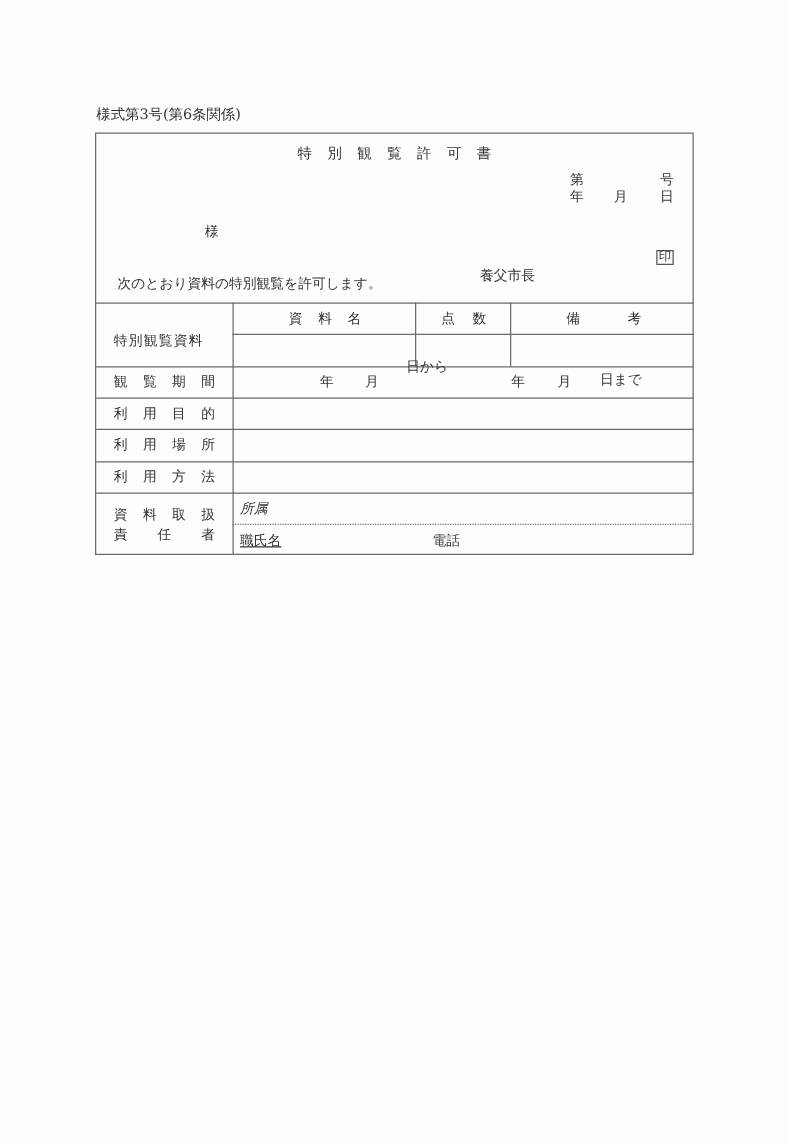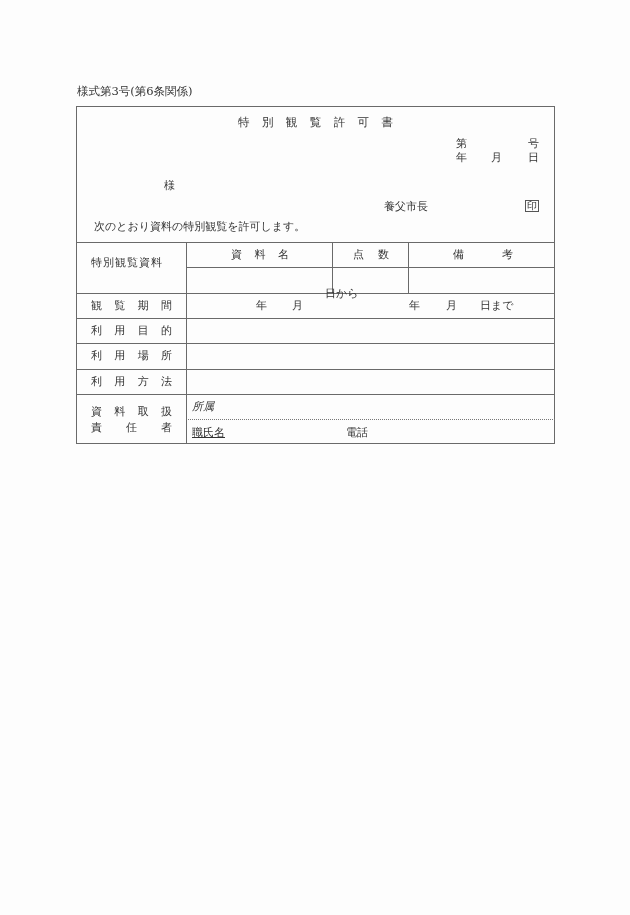--- a/index.html
+++ b/index.html
@@ -33,37 +33,37 @@
   <span>書</span>
 </div>
 
 <div class="abs" style="left:456px; top:138px;">第</div>
 <div class="abs" style="left:528px; top:138px;">号</div>
 <div class="abs" style="left:456px; top:152px;">年</div>
 <div class="abs" style="left:491px; top:152px;">月</div>
 <div class="abs" style="left:528px; top:152px;">日</div>
 
 <div class="abs" style="left:164px; top:180px;">様</div>
-<div class="abs" style="left:384px; top:201px;">養父市長</div>
+<div class="abs" style="left:384px; top:215px;">養父市長</div>
 <div class="abs stamp" style="left:525px; top:200px;">印</div>
 <div class="abs" style="left:94px; top:221px;">次のとおり資料の特別観覧を許可します。</div>
 
 <div class="hl" style="left:76px; top:242px; width:479px;"></div>
 <div class="hl" style="left:186px; top:267px; width:369px;"></div>
 <div class="hl" style="left:76px; top:293px; width:479px;"></div>
 <div class="hl" style="left:76px; top:318px; width:479px;"></div>
 <div class="hl" style="left:76px; top:343px; width:479px;"></div>
 <div class="hl" style="left:76px; top:369px; width:479px;"></div>
 <div class="hl" style="left:76px; top:394px; width:479px;"></div>
 <div class="dl" style="left:186px; top:419px; width:369px;"></div>
 <div class="vl" style="left:186px; top:242px; height:202px;"></div>
 <div class="vl" style="left:332px; top:242px; height:51px;"></div>
 <div class="vl" style="left:408px; top:242px; height:51px;"></div>
 
-<div class="abs" style="left:91px; top:257px; letter-spacing:1px;">特別観覧資料</div>
+<div class="abs" style="left:91px; top:267px; letter-spacing:1px;">特別観覧資料</div>
 <div class="abs celltext" style="left:231px; top:249px; width:58px;">
   <span>資</span>
   <span>料</span>
   <span>名</span>
 </div>
 <div class="abs celltext" style="left:353px; top:249px; width:36px;">
   <span>点</span>
   <span>数</span>
 </div>
 <div class="abs celltext" style="left:453px; top:249px; width:60px;">
@@ -78,21 +78,21 @@
   <span>観</span>
   <span>覧</span>
   <span>期</span>
   <span>間</span>
 </div>
 <div class="abs" style="left:256px; top:300px;">年</div>
 <div class="abs" style="left:292px; top:300px;">月</div>
 <div class="abs" style="left:325px; top:288px;">日から</div>
 <div class="abs" style="left:409px; top:300px;">年</div>
 <div class="abs" style="left:446px; top:300px;">月</div>
-<div class="abs" style="left:480px; top:300px;">日まで</div>
+<div class="abs" style="left:480px; top:300px;font-family:Liberation Mono, monospace;">日まで</div>
 
 <div class="abs celltext" style="left:91px; top:325px; width:81px;">
   <span>利</span>
   <span>用</span>
   <span>目</span>
   <span>的</span>
 </div>
 <div class="abs" style="left:188px; top:320px; width:366px; height:22px;"></div>
 
 <div class="abs celltext" style="left:91px; top:350px; width:81px;">

